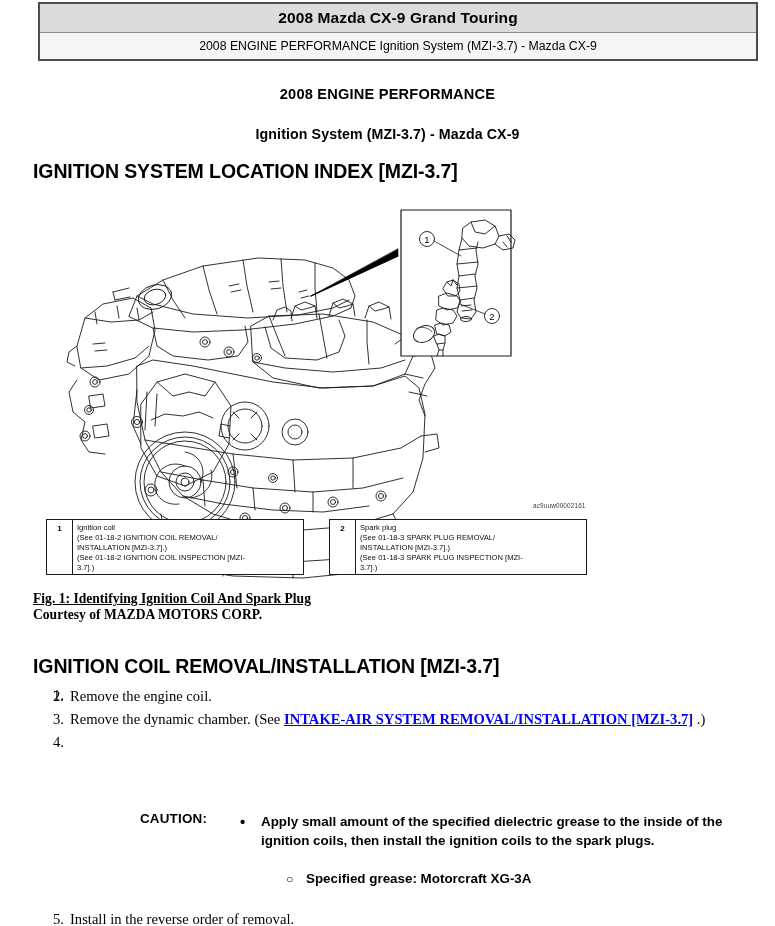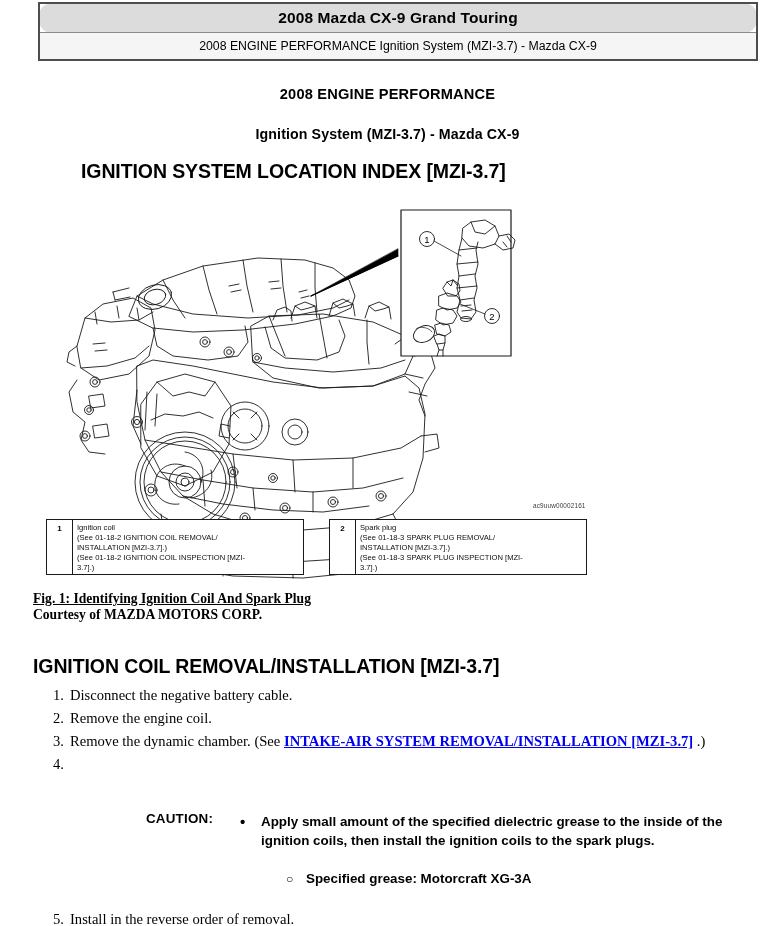--- a/index.html
+++ b/index.html
@@ -30,21 +30,20 @@
   .header-row-title {
     background: #dcdcdc;
     height: 26px;
     text-align: center;
     font-family: "Liberation Sans", sans-serif;
     font-weight: bold;
     font-size: 15.5px;
     color: #000;
     border-bottom: 1px solid #8c8c8c;
     letter-spacing: 0.1px;
-    border-radius: 13px;
   }
   .header-row-sub {
     background: #f5f5f5;
     height: 24px;
     text-align: center;
     font-family: "Liberation Sans", sans-serif;
     font-size: 12.3px;
     color: #000;
   }
 
@@ -65,21 +64,21 @@
   .section-heading {
     position: absolute;
     left: 33px;
     font-family: "Liberation Sans", sans-serif;
     font-weight: bold;
     font-size: 19.5px;
     color: #000;
     letter-spacing: -0.1px;
     white-space: nowrap;
   }
-  #heading-location-index { top: 160px; margin-left: 48px; }
+  #heading-location-index { top: 160px; }
   #heading-coil-removal  { top: 642px; margin-top: 13px; }
 
   
   .figure-area {
     position: absolute;
     left: 33px;
     top: 196px;
     width: 585px;
     height: 392px;
   }
@@ -170,21 +169,21 @@
   
   .caution-block {
     position: absolute;
     left: 140px;
     top: 811px;
     width: 620px;
     font-family: "Liberation Sans", sans-serif;
   }
   .caution-label {
     position: absolute;
-    left: 6px;
+    left: 0;
     top: 0;
     font-size: 13.4px;
     font-weight: bold;
     letter-spacing: 0.2px;
   }
   .caution-bullet {
     position: absolute;
     left: 100px;
     top: 2px;
     width: 520px;
@@ -448,21 +447,20 @@
   <div class="line1">Fig. 1: Identifying Ignition Coil And Spark Plug</div>
   <div class="line2">Courtesy of MAZDA MOTORS CORP.</div>
 </div>
 
 <div class="section-heading" id="heading-coil-removal">IGNITION COIL REMOVAL/INSTALLATION [MZI-3.7]</div>
 
 <div class="proc-list">
 
   <div class="proc-item">
     <span class="proc-num">1.</span>
-    <span>Disconnect the negative battery cable.</span>
   </div>
 
   <div class="proc-item">
     <span class="proc-num">2.</span>
     <span>Remove the engine coil.</span>
   </div>
 
   <div class="proc-item">
     <span class="proc-num">3.</span>
     <span>Remove the dynamic chamber. (See </span><a class="xref" href="#">INTAKE-AIR SYSTEM REMOVAL/INSTALLATION [MZI-3.7]</a><span> .)</span>

